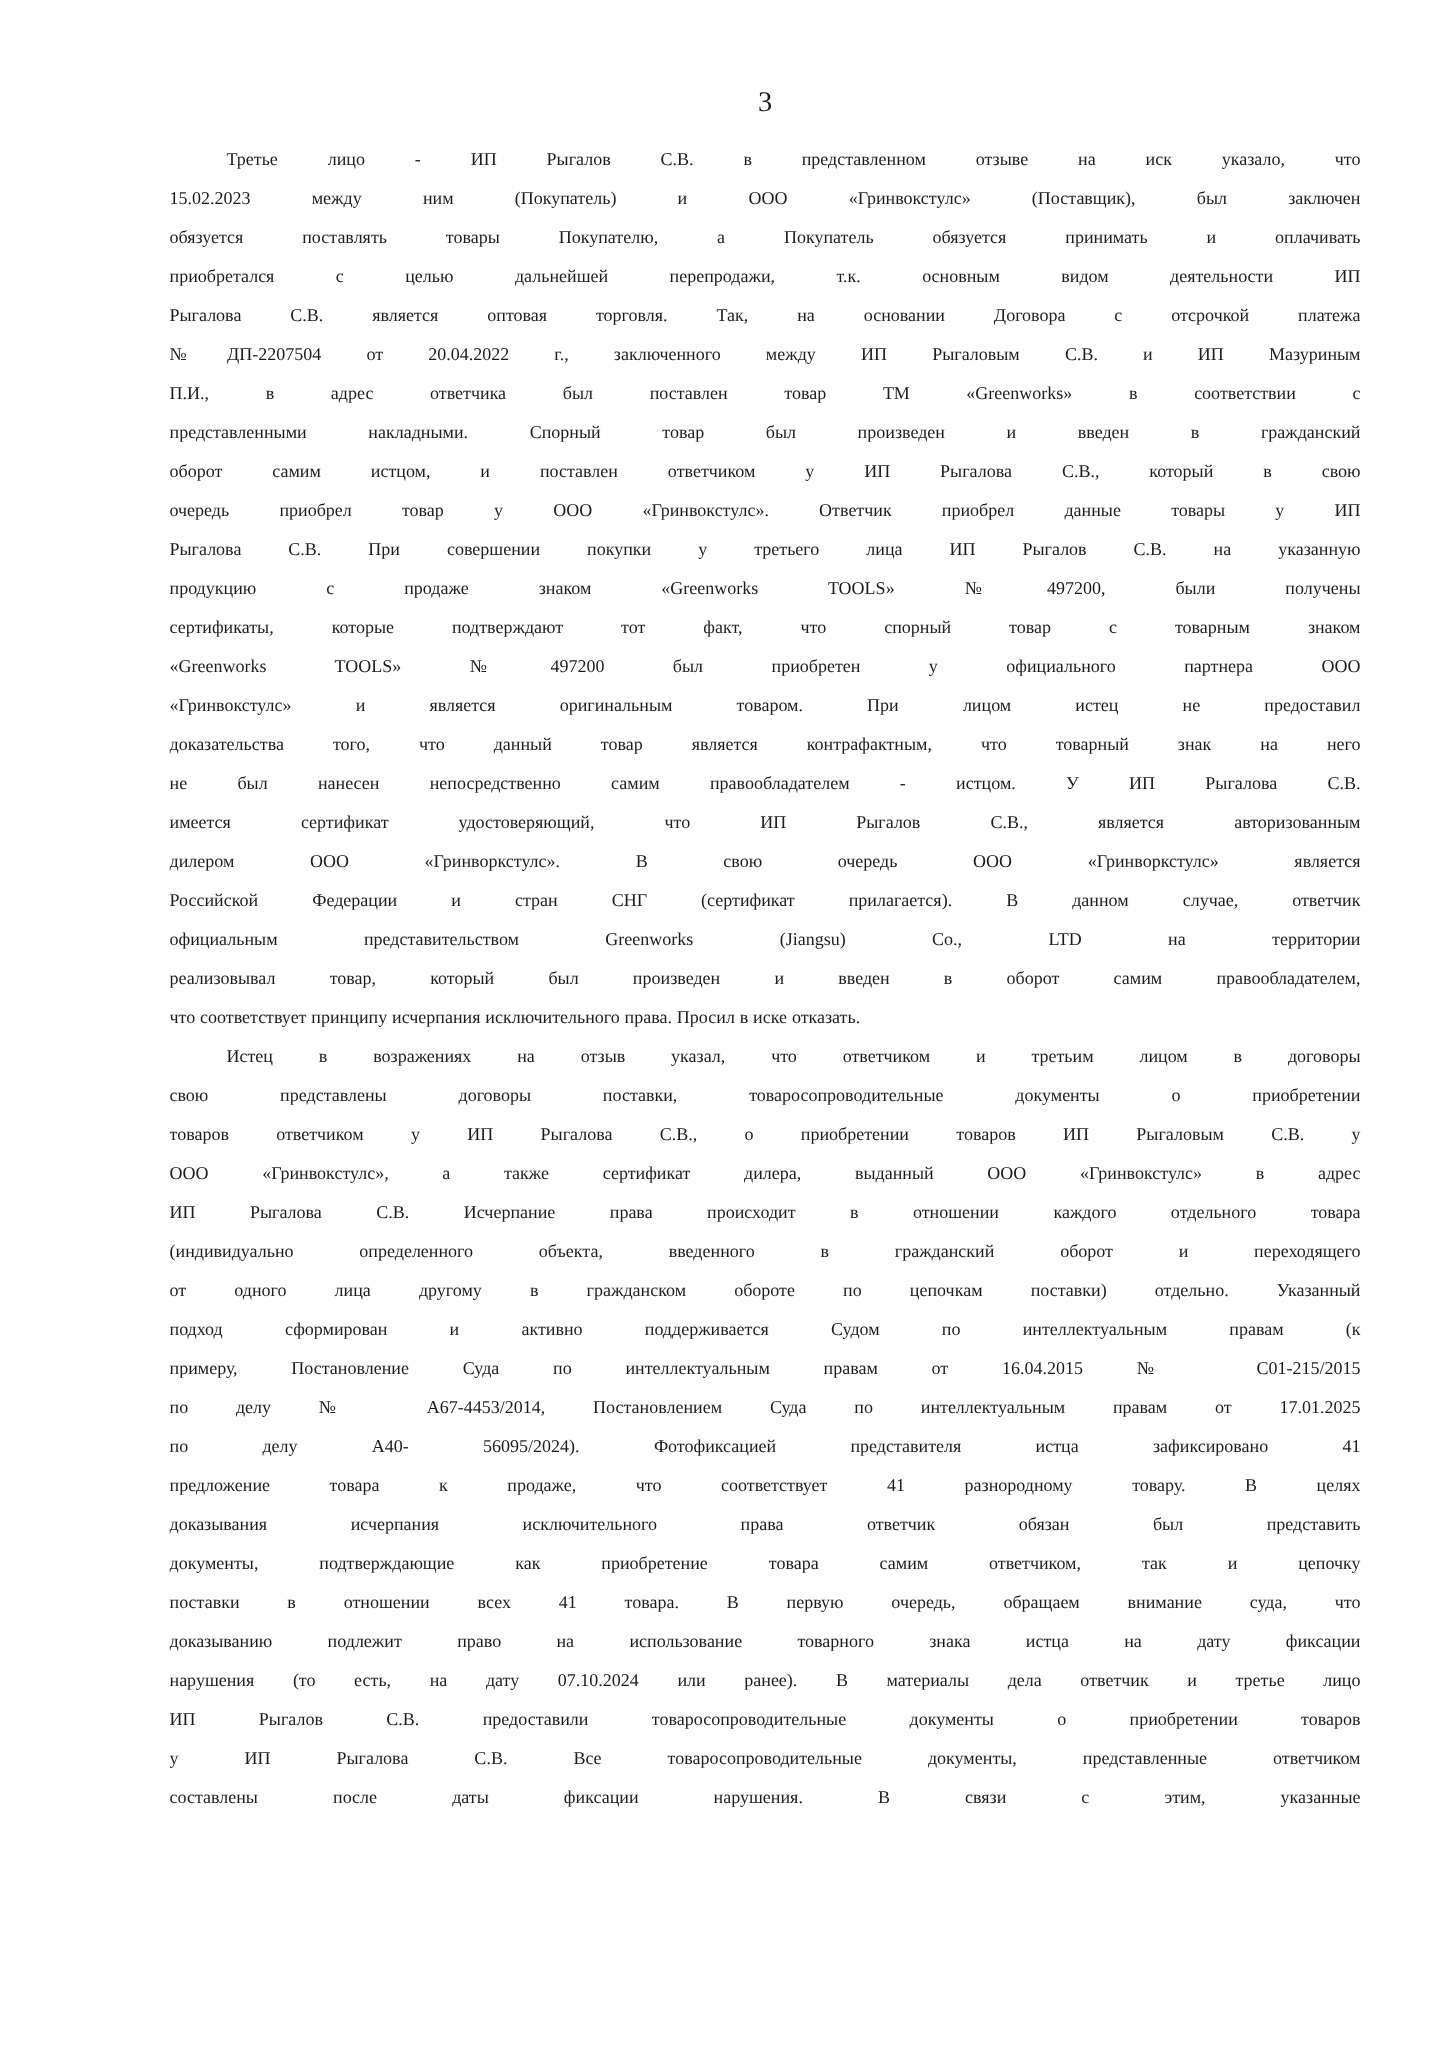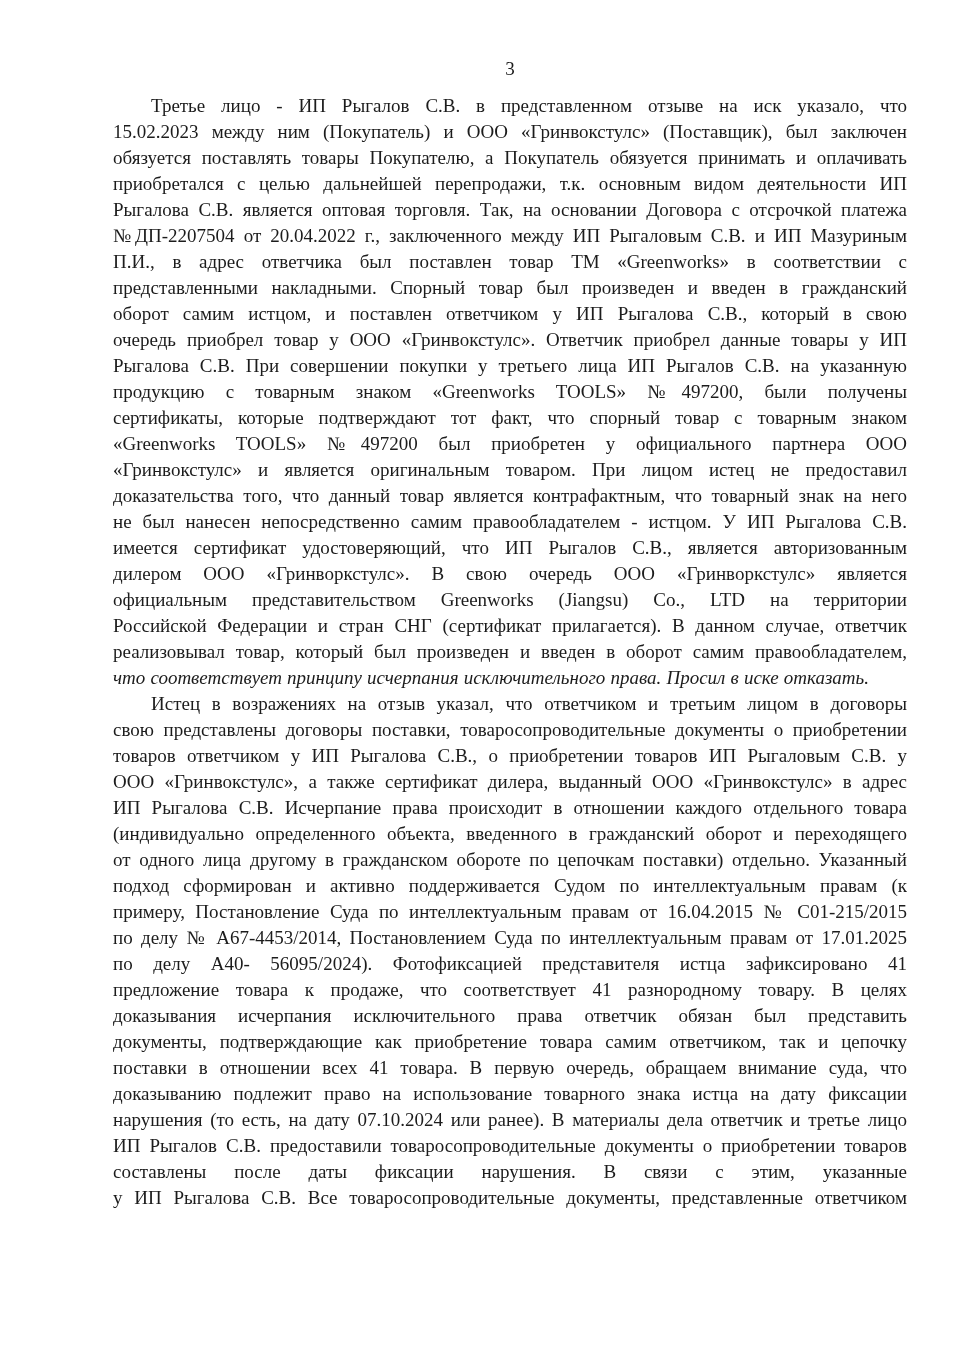--- a/index.html
+++ b/index.html
@@ -26,36 +26,35 @@
     line-height: 22px;
   }
   .textblock {
     position: absolute;
     top: 93px;
     left: 113px;
     width: 794px;
   }
   .para { margin: 0; padding: 0; }
   .line {
-    font-size: 19px;
+    font-size: 12px;
     line-height: 26px;
     height: 26px;
     overflow: hidden;
     text-align: justify;
     text-align-last: justify;
     -moz-text-align-last: justify;
     word-spacing: 0.02em;
   }
   .line.first {
     text-indent: 38px;
   }
   .line.noj {
     text-align: right;
     text-align-last: left;
-    font-style: italic;
     -moz-text-align-last: left;
   }
 </style>
 </head>
 <body>
 
 <div class="sheet">
   <div class="pagenum">3</div>
   <div class="textblock">
       <div class="para">
@@ -63,30 +62,30 @@
         <div class="line">15.02.2023 между ним (Покупатель) и ООО «Гринвокстулс» (Поставщик), был заключен</div>
         <div class="line">обязуется поставлять товары Покупателю, а Покупатель обязуется принимать и оплачивать</div>
         <div class="line">приобретался с целью дальнейшей перепродажи, т.к. основным видом деятельности ИП</div>
         <div class="line">Рыгалова С.В. является оптовая торговля. Так, на основании Договора с отсрочкой платежа</div>
         <div class="line">№ДП-2207504 от 20.04.2022 г., заключенного между ИП Рыгаловым С.В. и ИП Мазуриным</div>
         <div class="line">П.И., в адрес ответчика был поставлен товар ТМ «Greenworks» в соответствии с</div>
         <div class="line">представленными накладными. Спорный товар был произведен и введен в гражданский</div>
         <div class="line">оборот самим истцом, и поставлен ответчиком у ИП Рыгалова С.В., который в свою</div>
         <div class="line">очередь приобрел товар у ООО «Гринвокстулс». Ответчик приобрел данные товары у ИП</div>
         <div class="line">Рыгалова С.В. При совершении покупки у третьего лица ИП Рыгалов С.В. на указанную</div>
-        <div class="line">продукцию с товарным знаком «Greenworks TOOLS» №497200, были получены</div>
+        <div class="line">продукцию с продаже знаком «Greenworks TOOLS» №497200, были получены</div>
         <div class="line">сертификаты, которые подтверждают тот факт, что спорный товар с товарным знаком</div>
         <div class="line">«Greenworks TOOLS» №497200 был приобретен у официального партнера ООО</div>
         <div class="line">«Гринвокстулс» и является оригинальным товаром. При лицом истец не предоставил</div>
         <div class="line">доказательства того, что данный товар является контрафактным, что товарный знак на него</div>
         <div class="line">не был нанесен непосредственно самим правообладателем - истцом. У ИП Рыгалова С.В.</div>
         <div class="line">имеется сертификат удостоверяющий, что ИП Рыгалов С.В., является авторизованным</div>
         <div class="line">дилером ООО «Гринворкстулс». В свою очередь ООО «Гринворкстулс» является</div>
+        <div class="line">Российской Федерации и стран СНГ (сертификат прилагается). В данном случае, ответчик</div>
         <div class="line">официальным представительством Greenworks (Jiangsu) Co., LTD на территории</div>
-        <div class="line">Российской Федерации и стран СНГ (сертификат прилагается). В данном случае, ответчик</div>
         <div class="line">реализовывал товар, который был произведен и введен в оборот самим правообладателем,</div>
         <div class="line noj">что соответствует принципу исчерпания исключительного права. Просил в иске отказать.</div>
       </div>
       <div class="para">
         <div class="line first">Истец в возражениях на отзыв указал, что ответчиком и третьим лицом в договоры</div>
         <div class="line">свою представлены договоры поставки, товаросопроводительные документы о приобретении</div>
         <div class="line">товаров ответчиком у ИП Рыгалова С.В., о приобретении товаров ИП Рыгаловым С.В. у</div>
         <div class="line">ООО «Гринвокстулс», а также сертификат дилера, выданный ООО «Гринвокстулс» в адрес</div>
         <div class="line">ИП Рыгалова С.В. Исчерпание права происходит в отношении каждого отдельного товара</div>
         <div class="line">(индивидуально определенного объекта, введенного в гражданский оборот и переходящего</div>
@@ -95,17 +94,17 @@
         <div class="line">примеру, Постановление Суда по интеллектуальным правам от 16.04.2015 № С01-215/2015</div>
         <div class="line">по делу № А67-4453/2014, Постановлением Суда по интеллектуальным правам от 17.01.2025</div>
         <div class="line">по делу А40- 56095/2024). Фотофиксацией представителя истца зафиксировано 41</div>
         <div class="line">предложение товара к продаже, что соответствует 41 разнородному товару. В целях</div>
         <div class="line">доказывания исчерпания исключительного права ответчик обязан был представить</div>
         <div class="line">документы, подтверждающие как приобретение товара самим ответчиком, так и цепочку</div>
         <div class="line">поставки в отношении всех 41 товара. В первую очередь, обращаем внимание суда, что</div>
         <div class="line">доказыванию подлежит право на использование товарного знака истца на дату фиксации</div>
         <div class="line">нарушения (то есть, на дату 07.10.2024 или ранее). В материалы дела ответчик и третье лицо</div>
         <div class="line">ИП Рыгалов С.В. предоставили товаросопроводительные документы о приобретении товаров</div>
+        <div class="line">у ИП Рыгалова С.В. Все товаросопроводительные документы, представленные ответчиком</div>
         <div class="line">составлены после даты фиксации нарушения. В связи с этим, указанные</div>
-        <div class="line">у ИП Рыгалова С.В. Все товаросопроводительные документы, представленные ответчиком</div>
       </div>
     </div>
 </div>
 
 </body></html>

